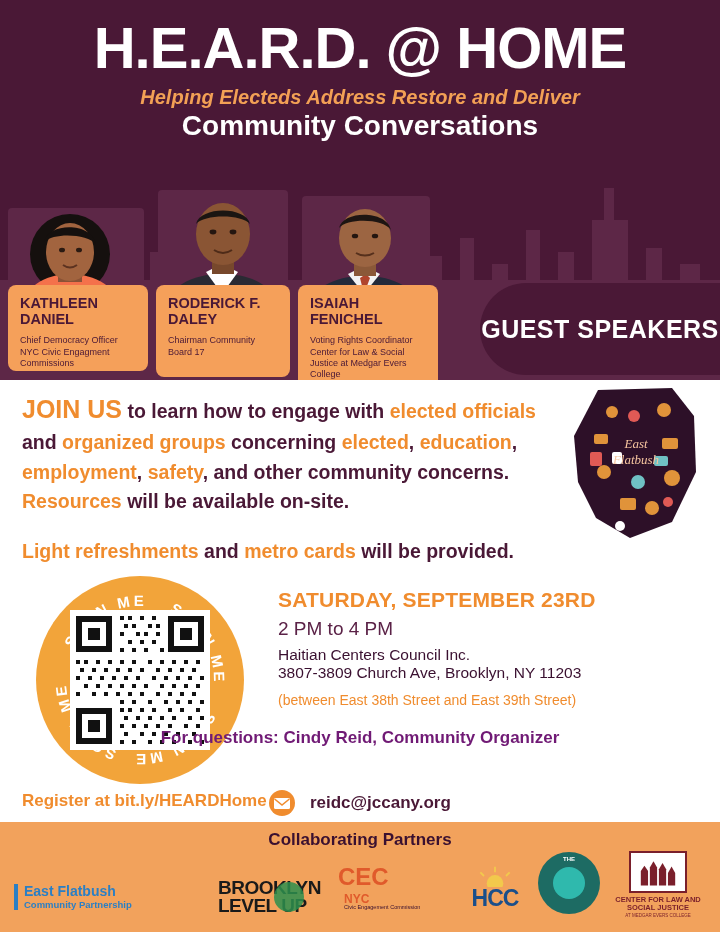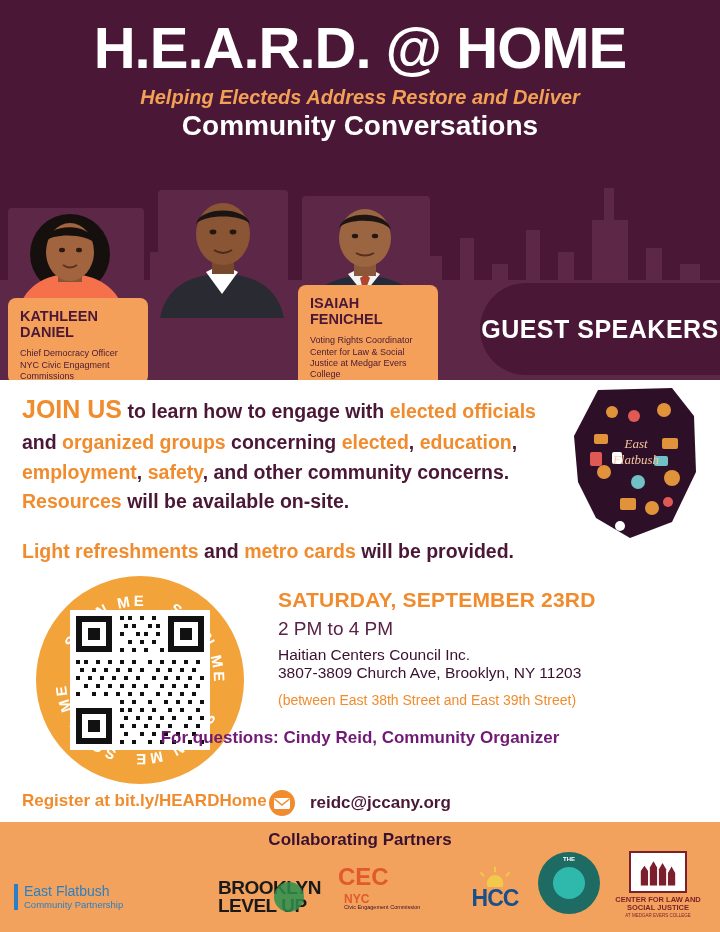--- a/index.html
+++ b/index.html
@@ -115,21 +115,21 @@
   
   .footer {
     position: absolute; bottom: 0; left: 0; width: 720px; height: 110px;
     background: #f2a25c;
   }
   .footer-title {
     position: absolute; top: 8px; left: 0; width: 720px; text-align: center;
     font-size: 17px; font-weight: bold; color: #3a1030;
   }
   .logo { position: absolute; bottom: 8px; }
-  .logo-txt { font-weight: normal; }
+  .logo-txt { font-weight: bold; }
 
   svg { display: block; }
 </style>
 </head>
 <body>
 
 <div class="flyer">
 
   <div class="top-band">
 
@@ -188,25 +188,29 @@
         <path d="M58,82 L62,98 L68,82 L64,78 Z" fill="#b0452d"></path>
         <rect x="52" y="58" width="22" height="22" fill="#8a5838"></rect>
         <ellipse cx="63" cy="42" rx="26" ry="29" fill="#9c6542"></ellipse>
         <path d="M37,32 C41,14 85,14 89,34 C81,22 45,22 37,32 Z" fill="#1d1512"></path>
         <ellipse cx="53" cy="40" rx="3.2" ry="2.3" fill="#241610"></ellipse>
         <ellipse cx="73" cy="40" rx="3.2" ry="2.3" fill="#241610"></ellipse>
         <path d="M54,57 Q63,62 72,57" stroke="#56301c" stroke-width="2" fill="none"></path>
       </svg>
     </div>
 
-    <div class="namecard" style="left:8px; top:298px; width:140px; height:86px;">
+    <div class="namecard" style="left:8px; top:285px; width:140px; height:86px;">
       <div class="nm">KATHLEEN DANIEL</div>
       <div class="rl">Chief Democracy Officer NYC Civic Engagment Commissions</div>
     </div>
 
+    <div class="namecard" style="left:156px; top:285px; width:134px; height:92px;">
+      <div class="nm">RODERICK F. DALEY</div>
+      <div class="rl">Chairman Community Board 17</div>
+    </div>
 
     <div class="namecard" style="left:298px; top:285px; width:140px; height:116px;">
       <div class="nm">ISAIAH FENICHEL</div>
       <div class="rl">Voting Rights Coordinator Center for Law &amp; Social Justice at Medgar Evers College</div>
     </div>
 
     <div class="guest-pill">
       <span>GUEST SPEAKERS</span>
     </div>
   </div>

